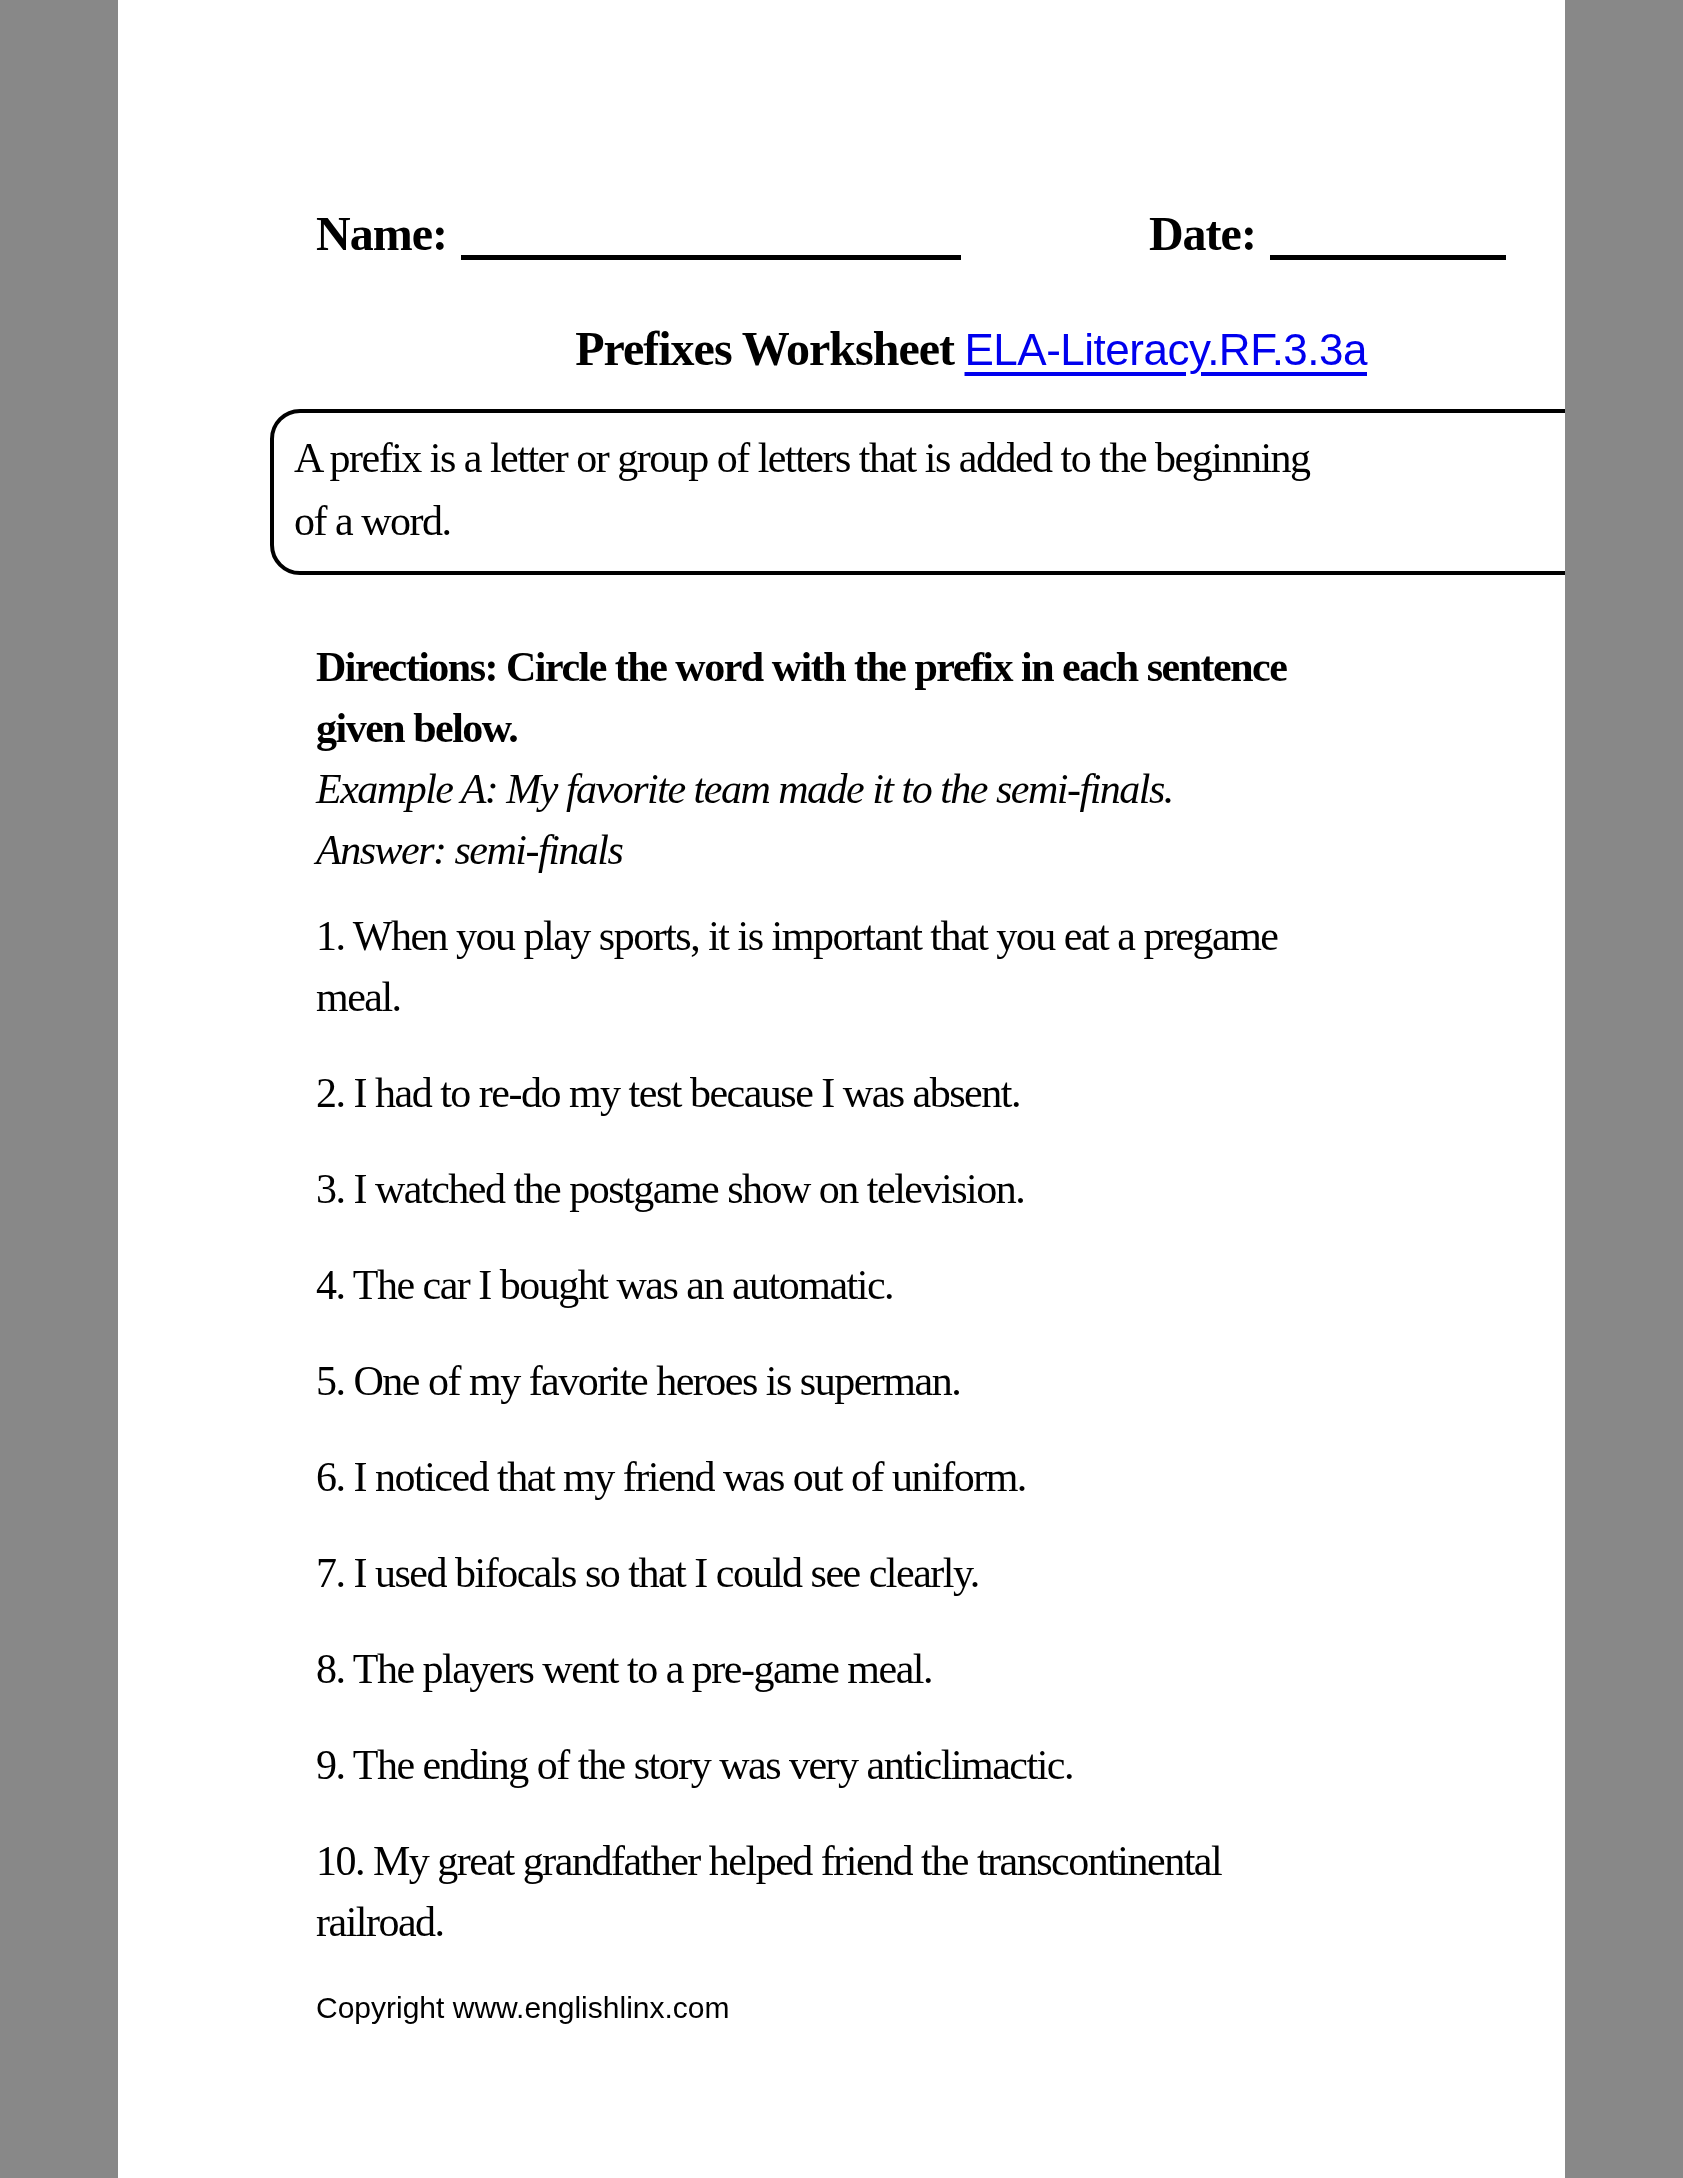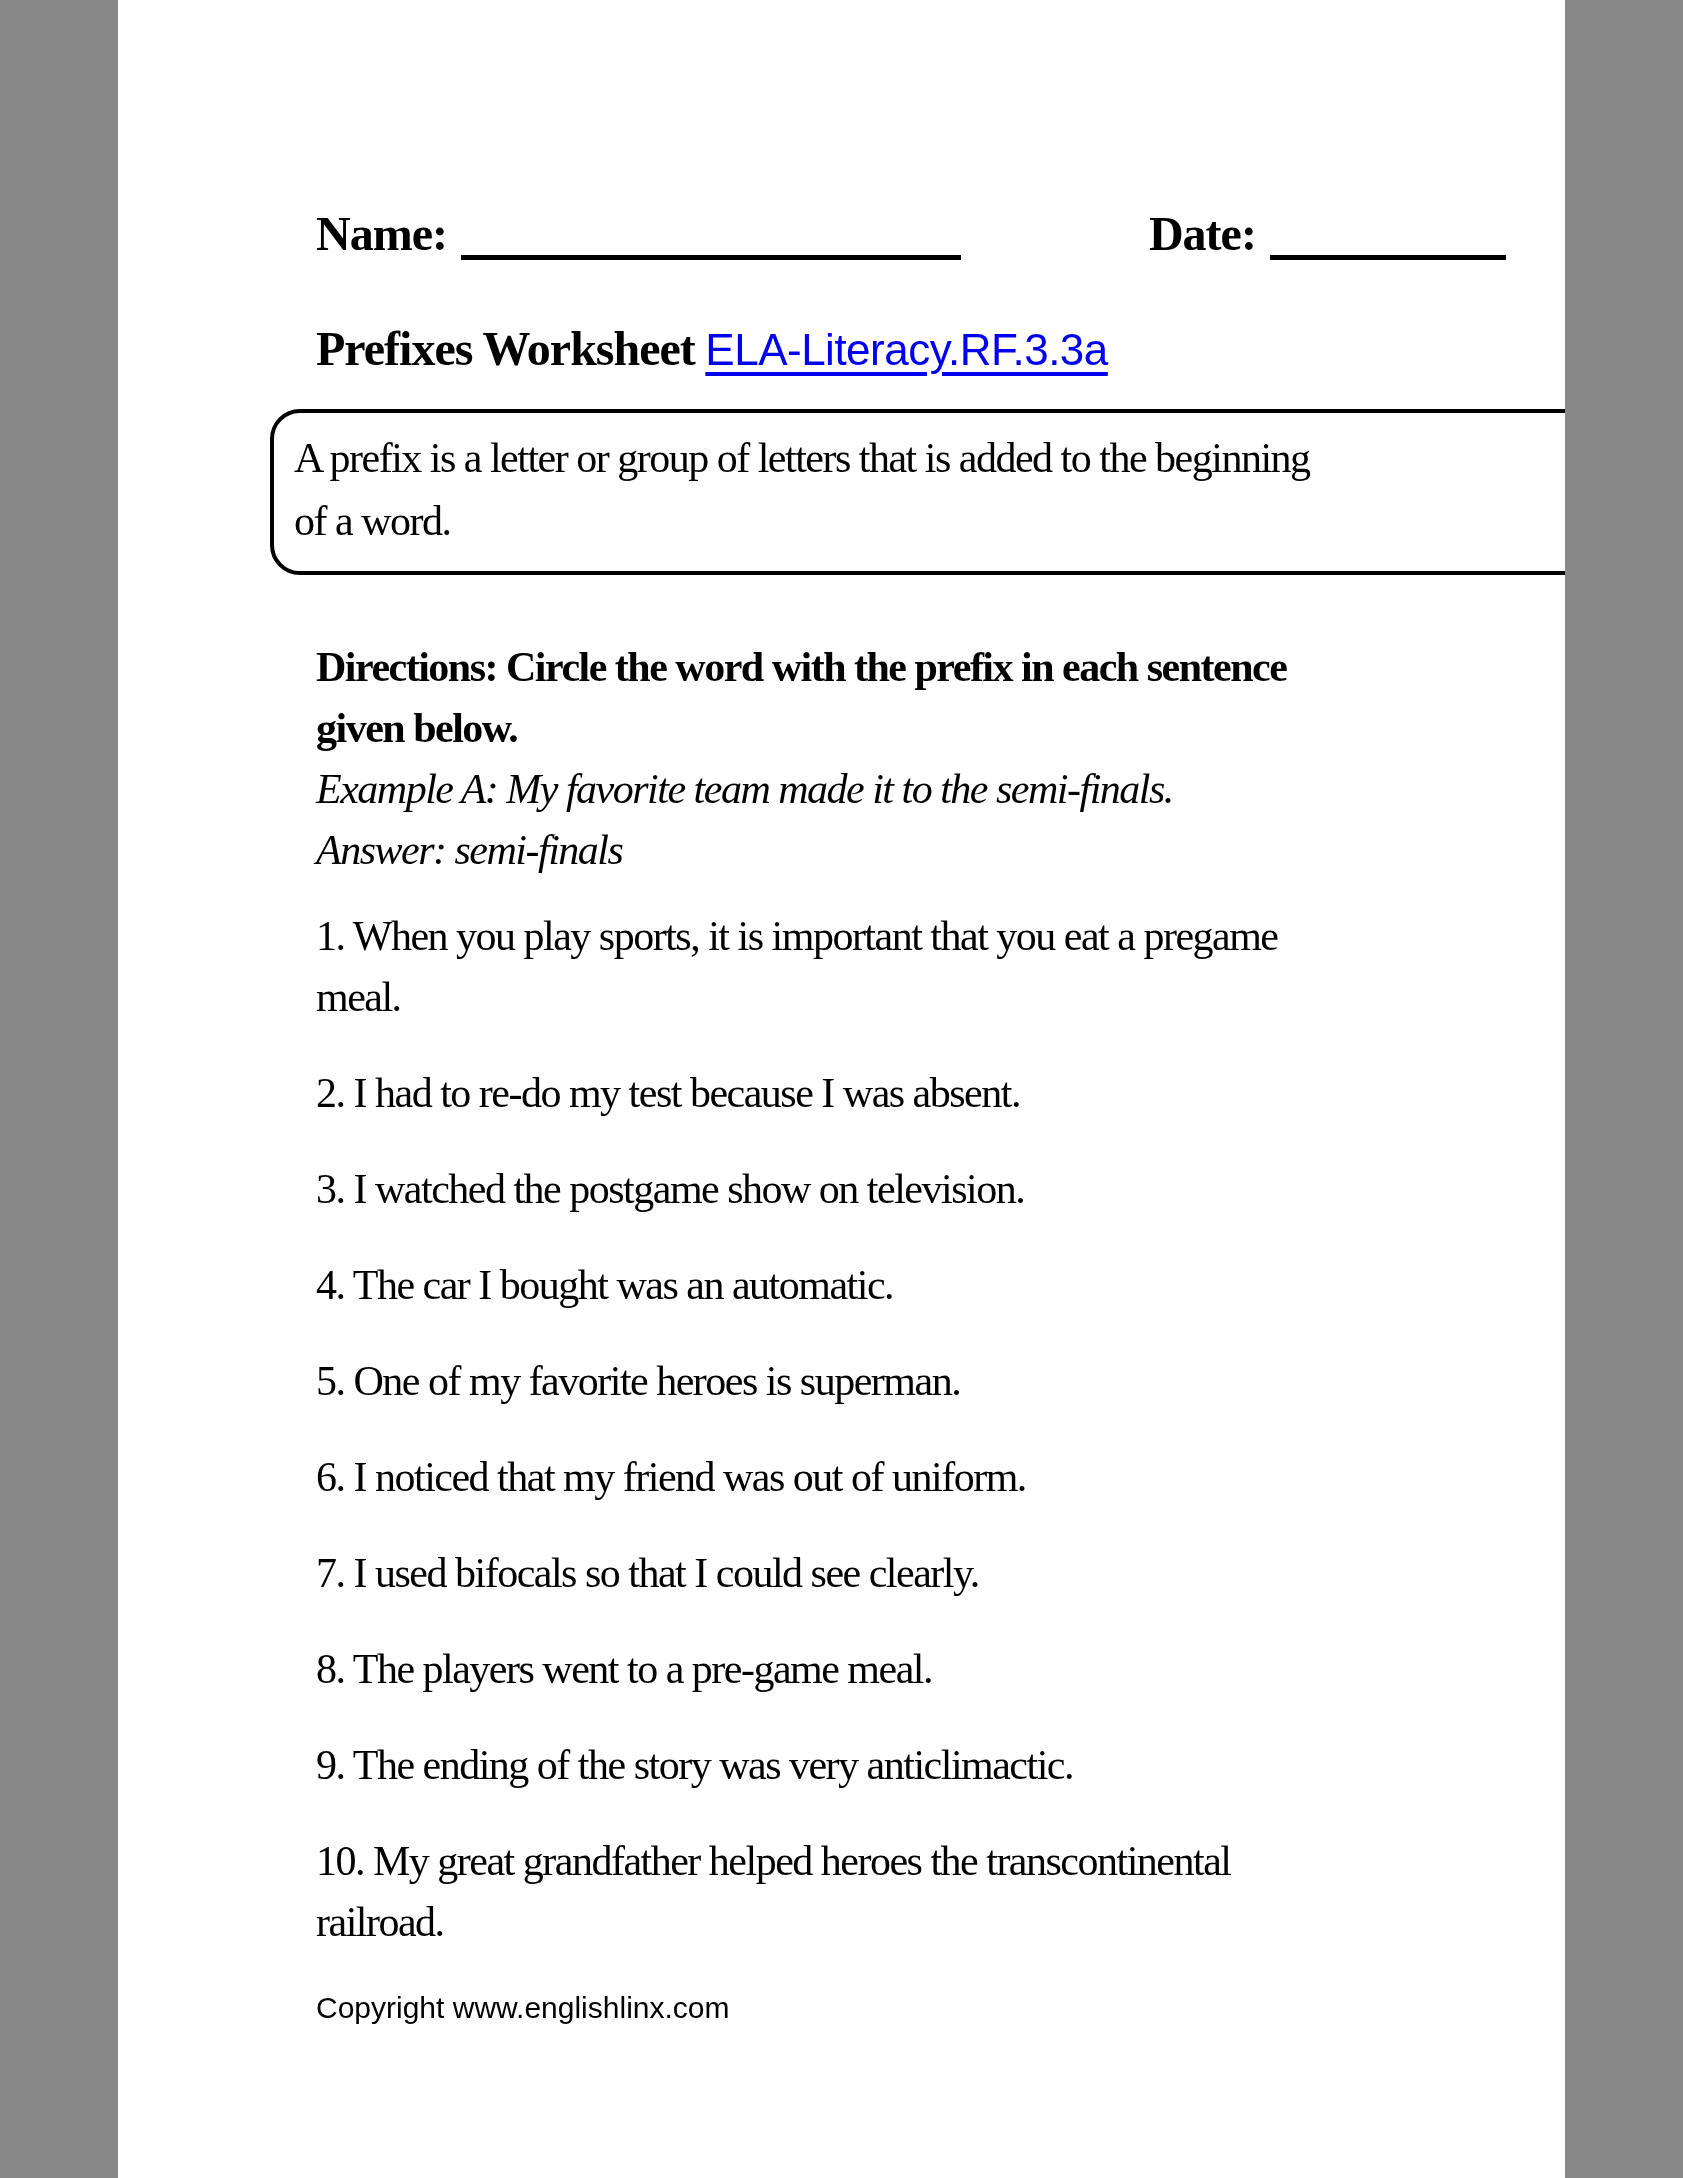--- a/index.html
+++ b/index.html
@@ -33,21 +33,21 @@
     border-bottom: 5px solid var(--ink);
     vertical-align: -10px;
   }
   .name-blank { width: 500px; margin-left: 14px; }
   .date-label { margin-left: 188px; }
   .date-blank { width: 236px; margin-left: 14px; }
 
   
   .title-row {
     margin-top: 57px;
-    text-align: left;
+    text-align: right;
     font-size: 48px;
     line-height: 55px;
     white-space: nowrap;
   }
   .title-text { font-weight: bold; letter-spacing: -1px; }
   .standard-link {
     font-family: "Liberation Sans", "DejaVu Sans", sans-serif;
     font-size: 44px;
     letter-spacing: -0.5px;
     color: var(--link);
@@ -125,20 +125,20 @@
     <p class="sentence"><span class="nowrap"><span>5.</span> <span>One of my favorite heroes is superman.</span></span></p>
 
     <p class="sentence"><span class="nowrap"><span>6.</span> <span>I noticed that my friend was out of uniform.</span></span></p>
 
     <p class="sentence"><span class="nowrap"><span>7.</span> <span>I used bifocals so that I could see clearly.</span></span></p>
 
     <p class="sentence"><span class="nowrap"><span>8.</span> <span>The players went to a pre-game meal.</span></span></p>
 
     <p class="sentence"><span class="nowrap"><span>9.</span> <span>The ending of the story was very anticlimactic.</span></span></p>
 
-    <p class="sentence"><span class="nowrap"><span>10.</span> <span>My great grandfather helped heroes the transcontinental</span></span><br><span class="nowrap">railroad.</span></p>
+    <p class="sentence"><span class="nowrap"><span>10.</span> <span>My great grandfather helped friend the transcontinental</span></span><br><span class="nowrap">railroad.</span></p>
 
   </div>
 
   <div class="copyright">Copyright www.englishlinx.com</div>
 
 </div>
 
 
 </body></html>

